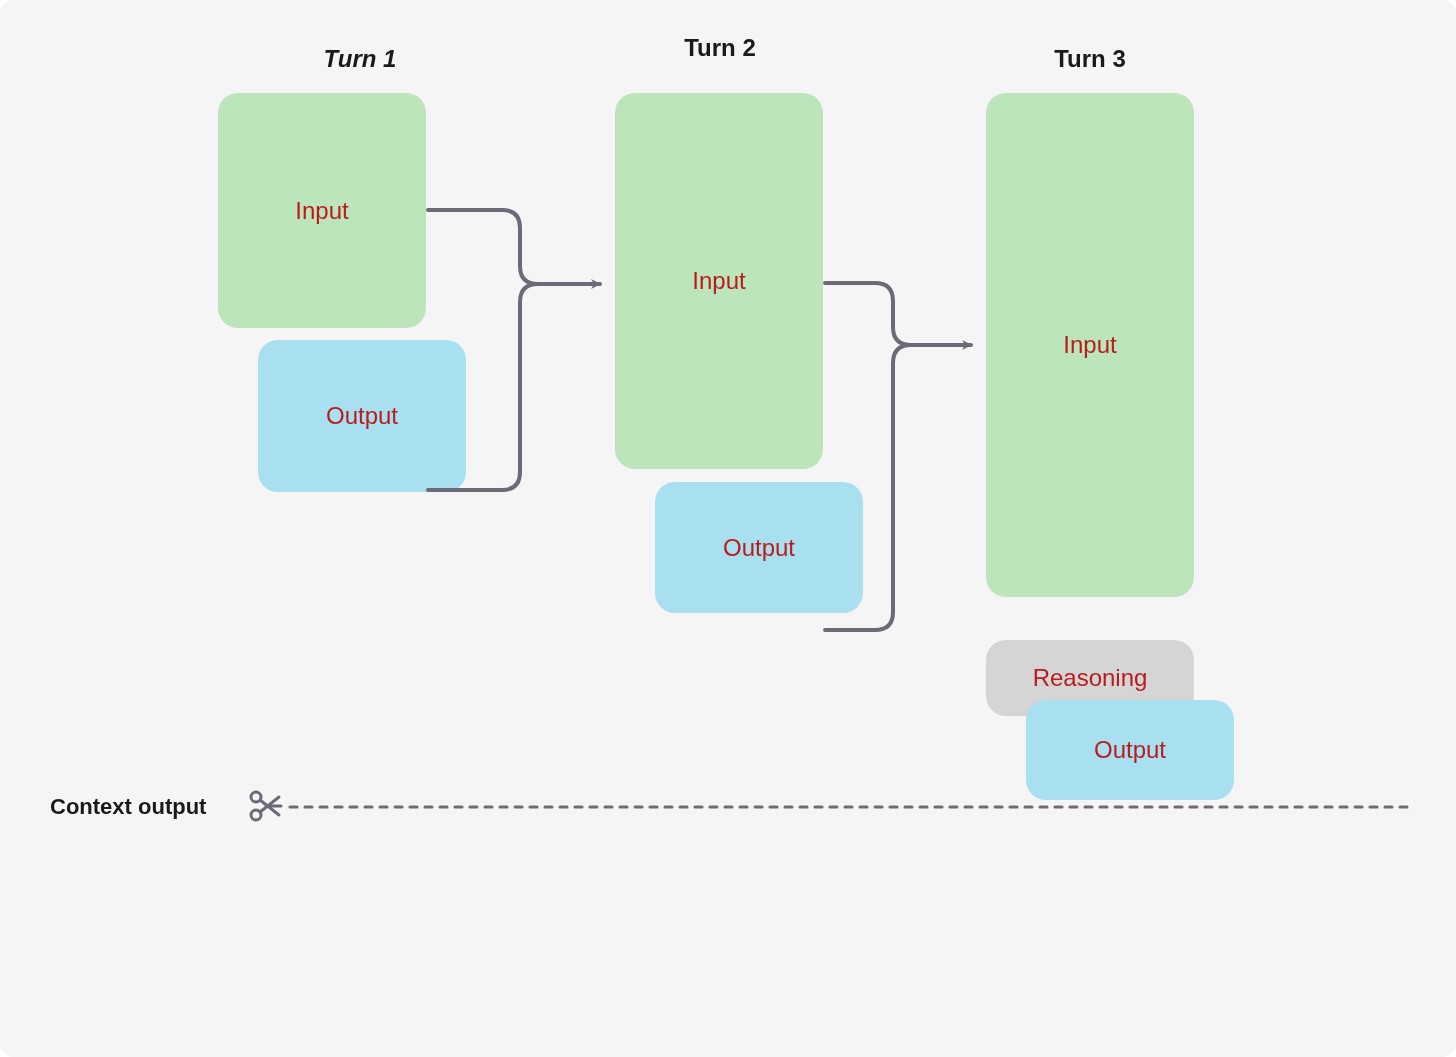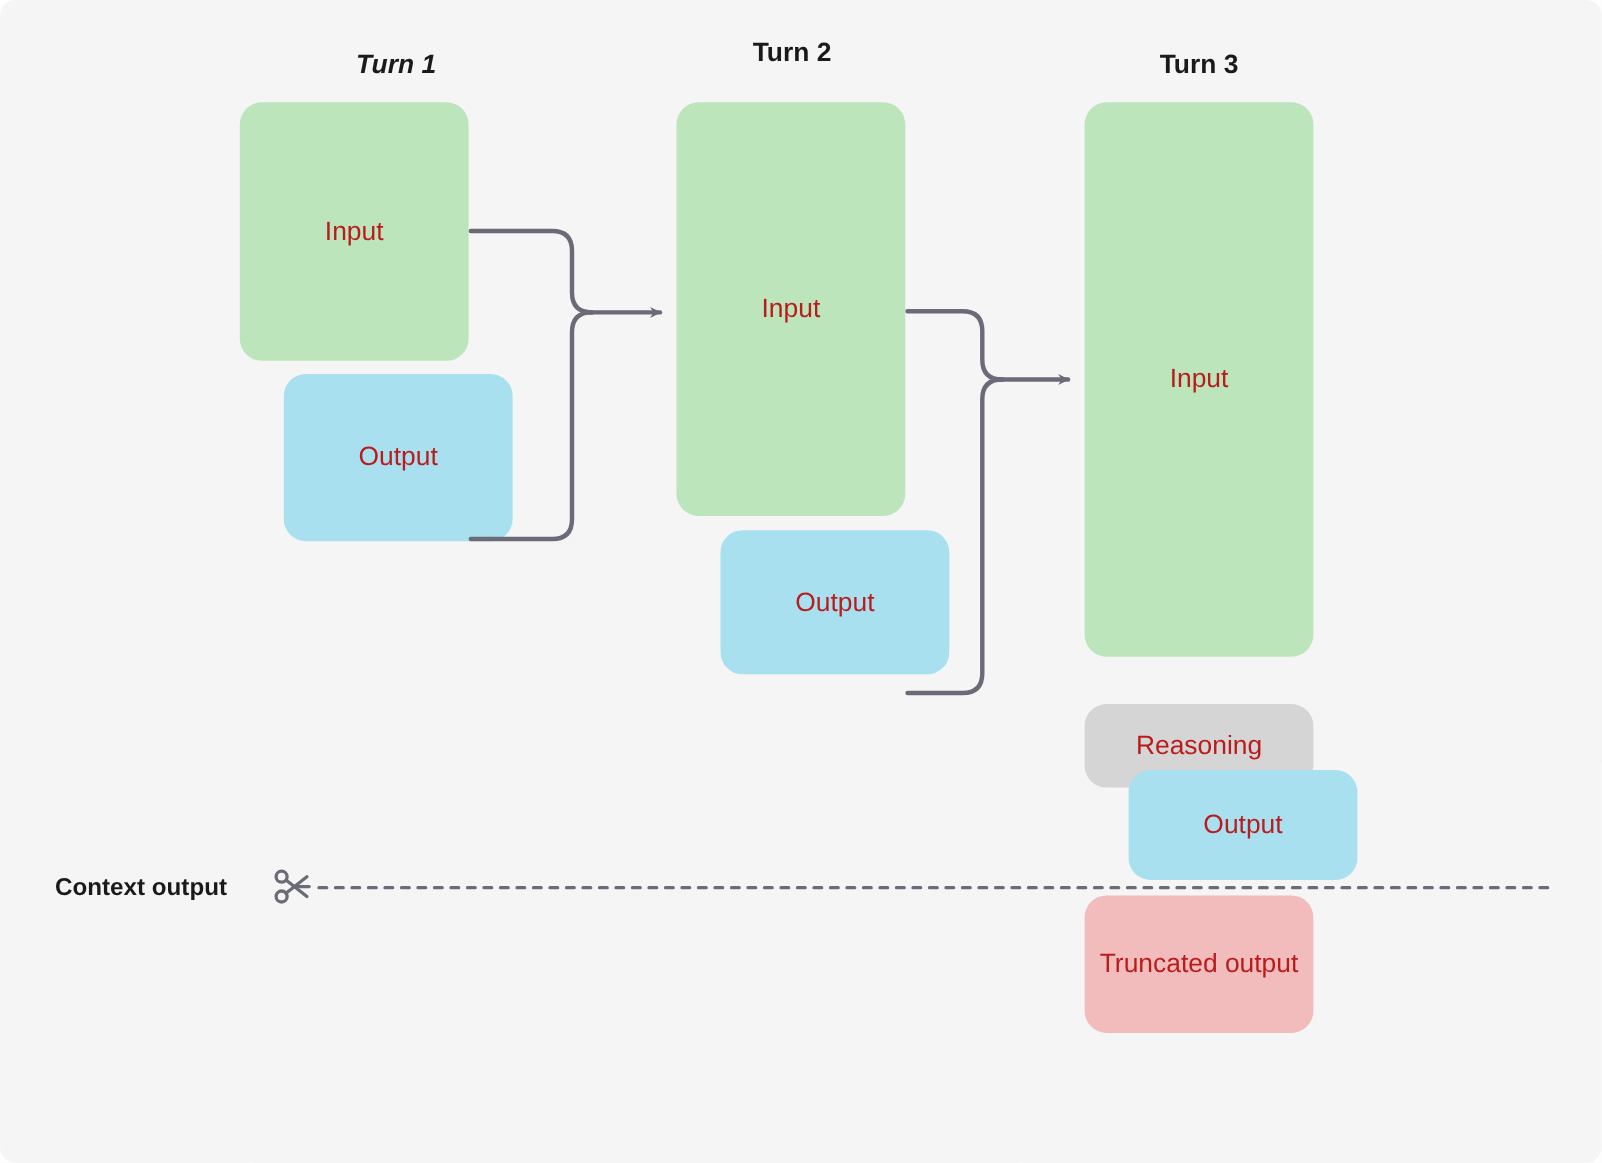--- a/index.html
+++ b/index.html
@@ -93,23 +93,20 @@
 
   <div class="box input" style="left:986px; top:93px; width:208px; height:504px;">
     <span>Input</span>
   </div>
   <div class="box reasoning" style="left:986px; top:612px; width:208px; height:76px;margin-top:28px;">
     <span>Reasoning</span>
   </div>
   <div class="box output" style="left:986px; top:700px; width:208px; height:100px;">
     <span>Output</span>
   </div>
-  <div class="box truncated" style="left:986px; top:814px; width:208px; height:125px;">
-    <span>Truncated output</span>
-  </div>
 
   <div class="context-label" style="left:50px; top:794px;">Context output</div>
 
   <svg class="svg-layer" viewBox="0 0 1456 1057">
     <defs>
       <marker id="arrowhead" markerWidth="12" markerHeight="12" refX="9" refY="5" orient="auto" markerUnits="userSpaceOnUse">
         <path d="M0,0 L10,5 L0,10 L3,5 Z" fill="#6b6b78"></path>
       </marker>
     </defs>
 

